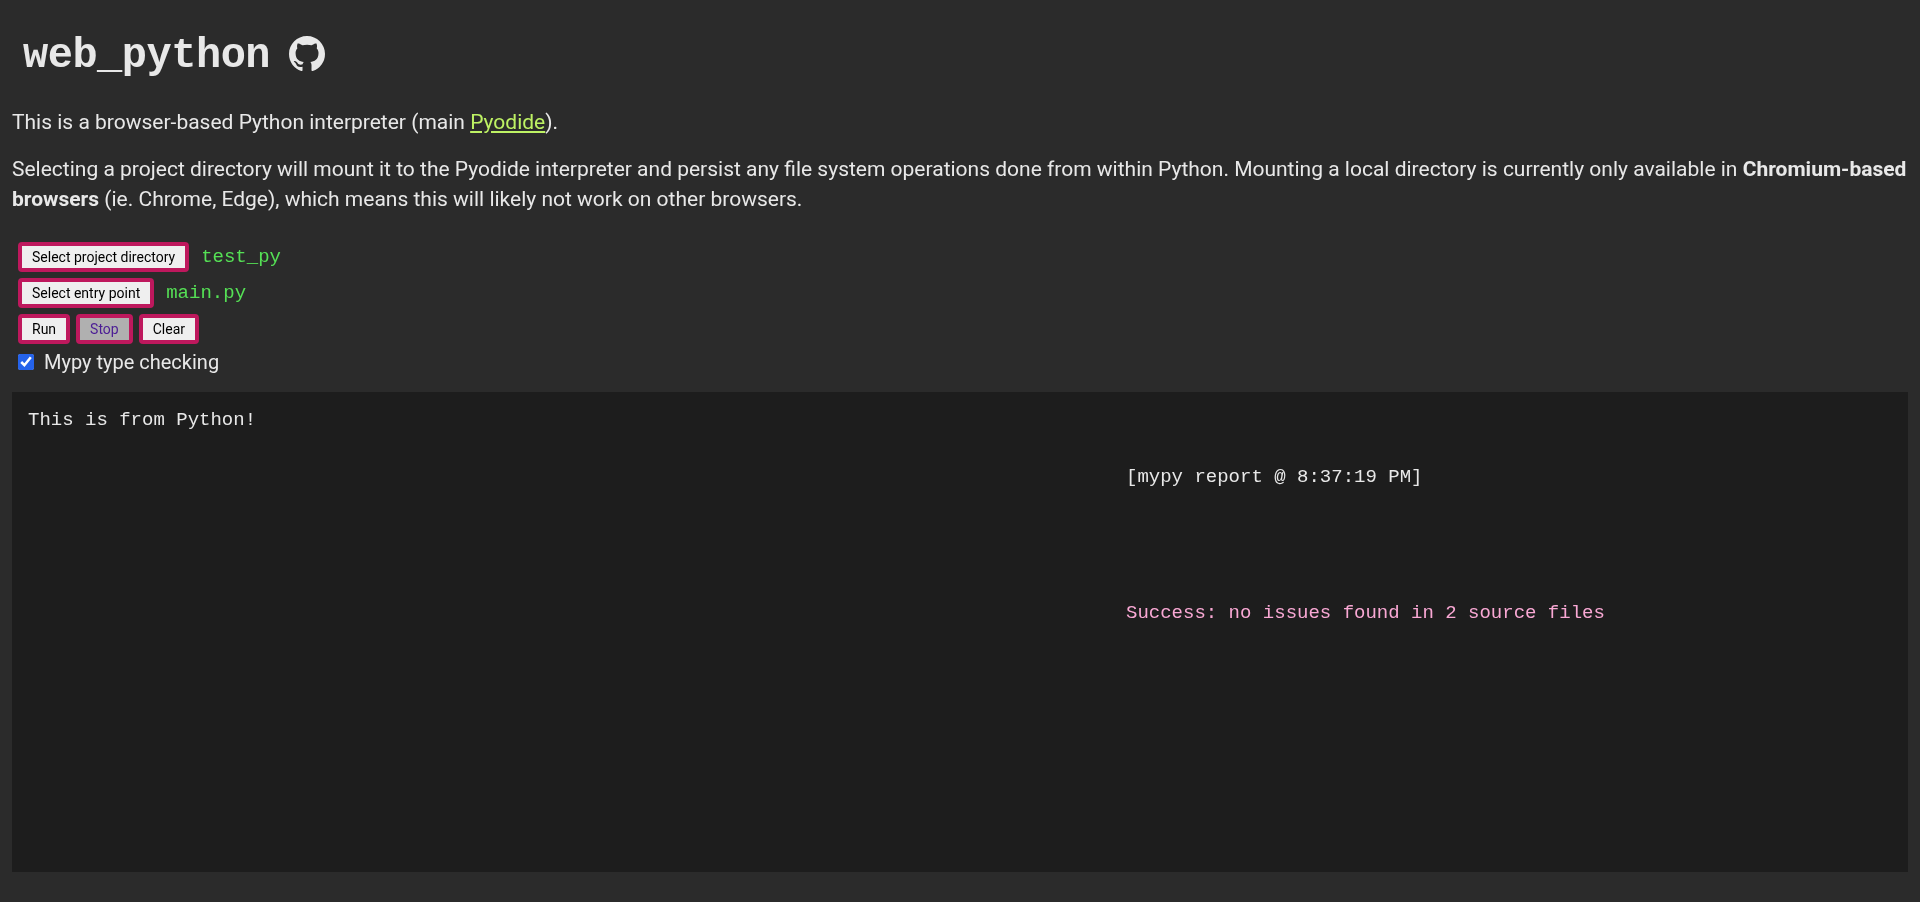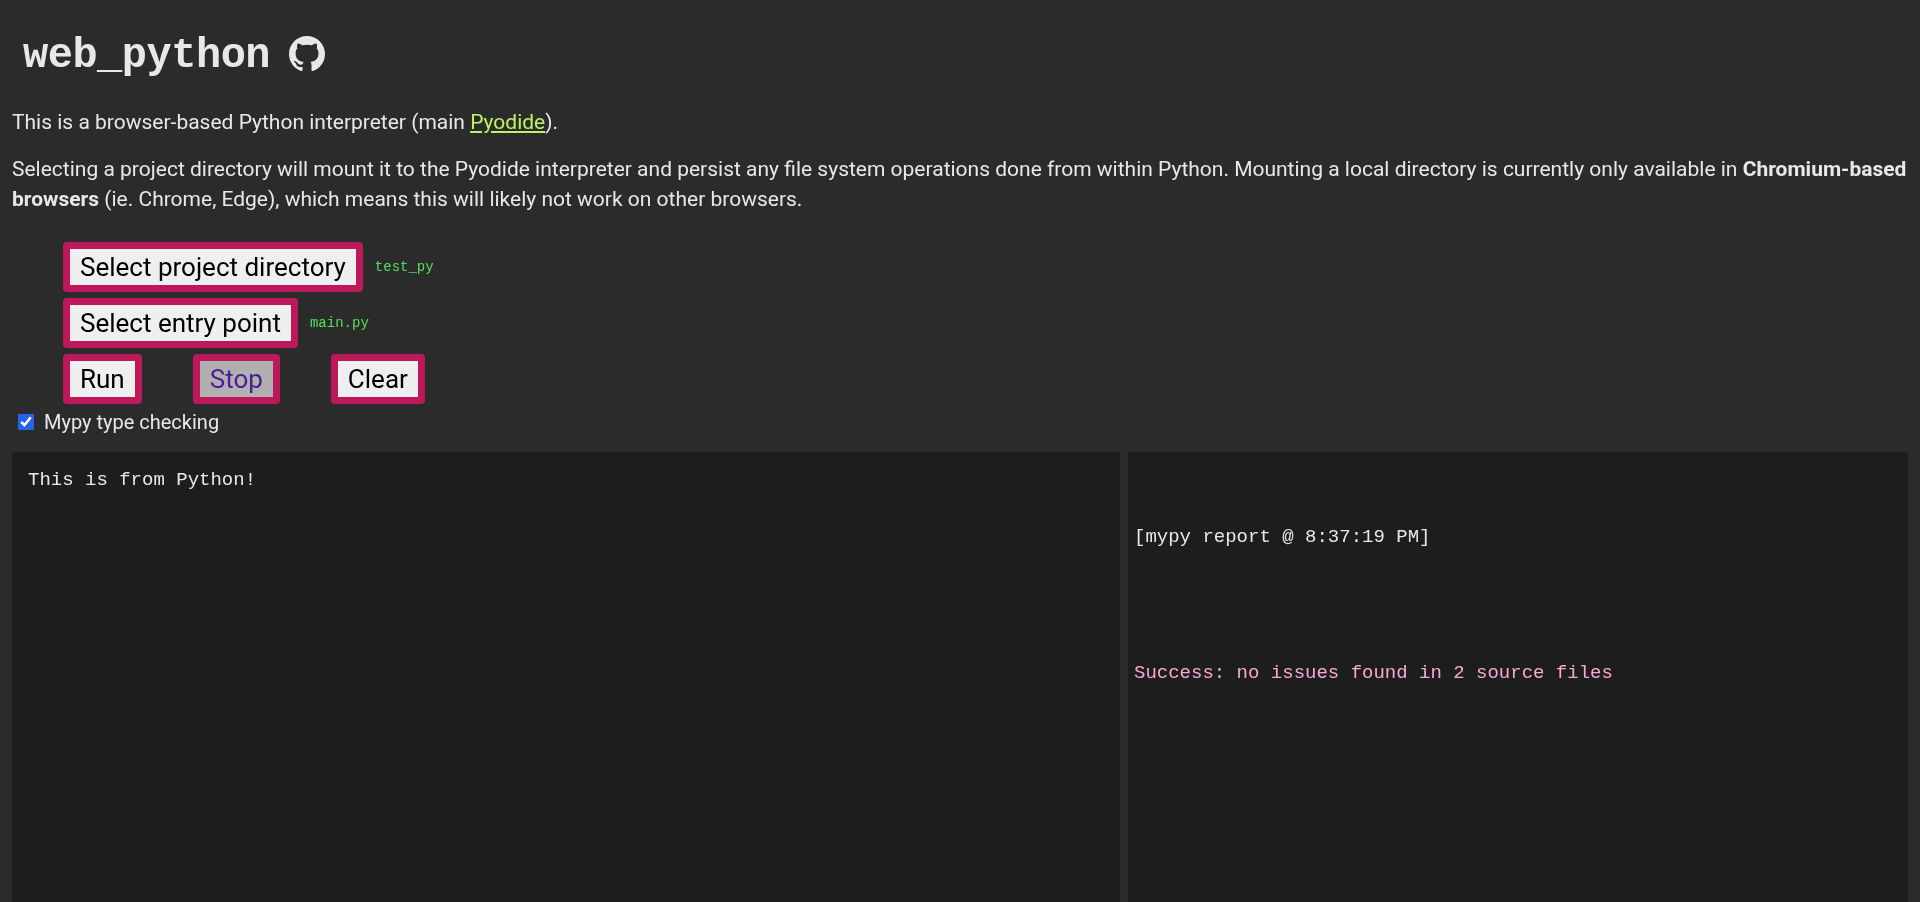--- a/index.html
+++ b/index.html
@@ -66,54 +66,53 @@
     }
     .btn-row {
       display: flex;
       align-items: center;
       gap: 6px;
       margin-bottom: 6px;
     }
     button {
       background-color: #efefef;
       color: #000;
-      border: 7px solid #be185d;
+      border: 4px solid #be185d;
       border-radius: 4px;
       padding: 3px 10px;
-      font-size: 26px;
+      font-size: 14px;
       font-family: inherit;
       cursor: pointer;
-      margin-left: 45px;
     }
     button:disabled {
       background-color: #b0b0b0;
       color: #4c1d95;
       cursor: default;
     }
     .mono-label {
       font-family: "Consolas", "Monaco", "Courier New", monospace;
       color: #55e055;
-      font-size: 14px;
+      font-size: 19px;
     }
     .checkbox-row {
       display: flex;
       align-items: center;
       gap: 10px;
     }
     .checkbox-row input[type="checkbox"] {
       width: 16px;
       height: 16px;
       accent-color: #2563eb;
     }
     .checkbox-row label {
       font-size: 20px;
     }
     .panels {
       display: flex;
-      gap: 8px;
+      gap: 0;
       margin-top: 18px;
       height: 480px;
     }
     .panel {
       background-color: #1d1d1d;
       padding: 14px 16px;
       font-family: "Consolas", "Monaco", "Courier New", monospace;
       font-size: 19px;
       line-height: 1.5;
       white-space: pre-wrap;

